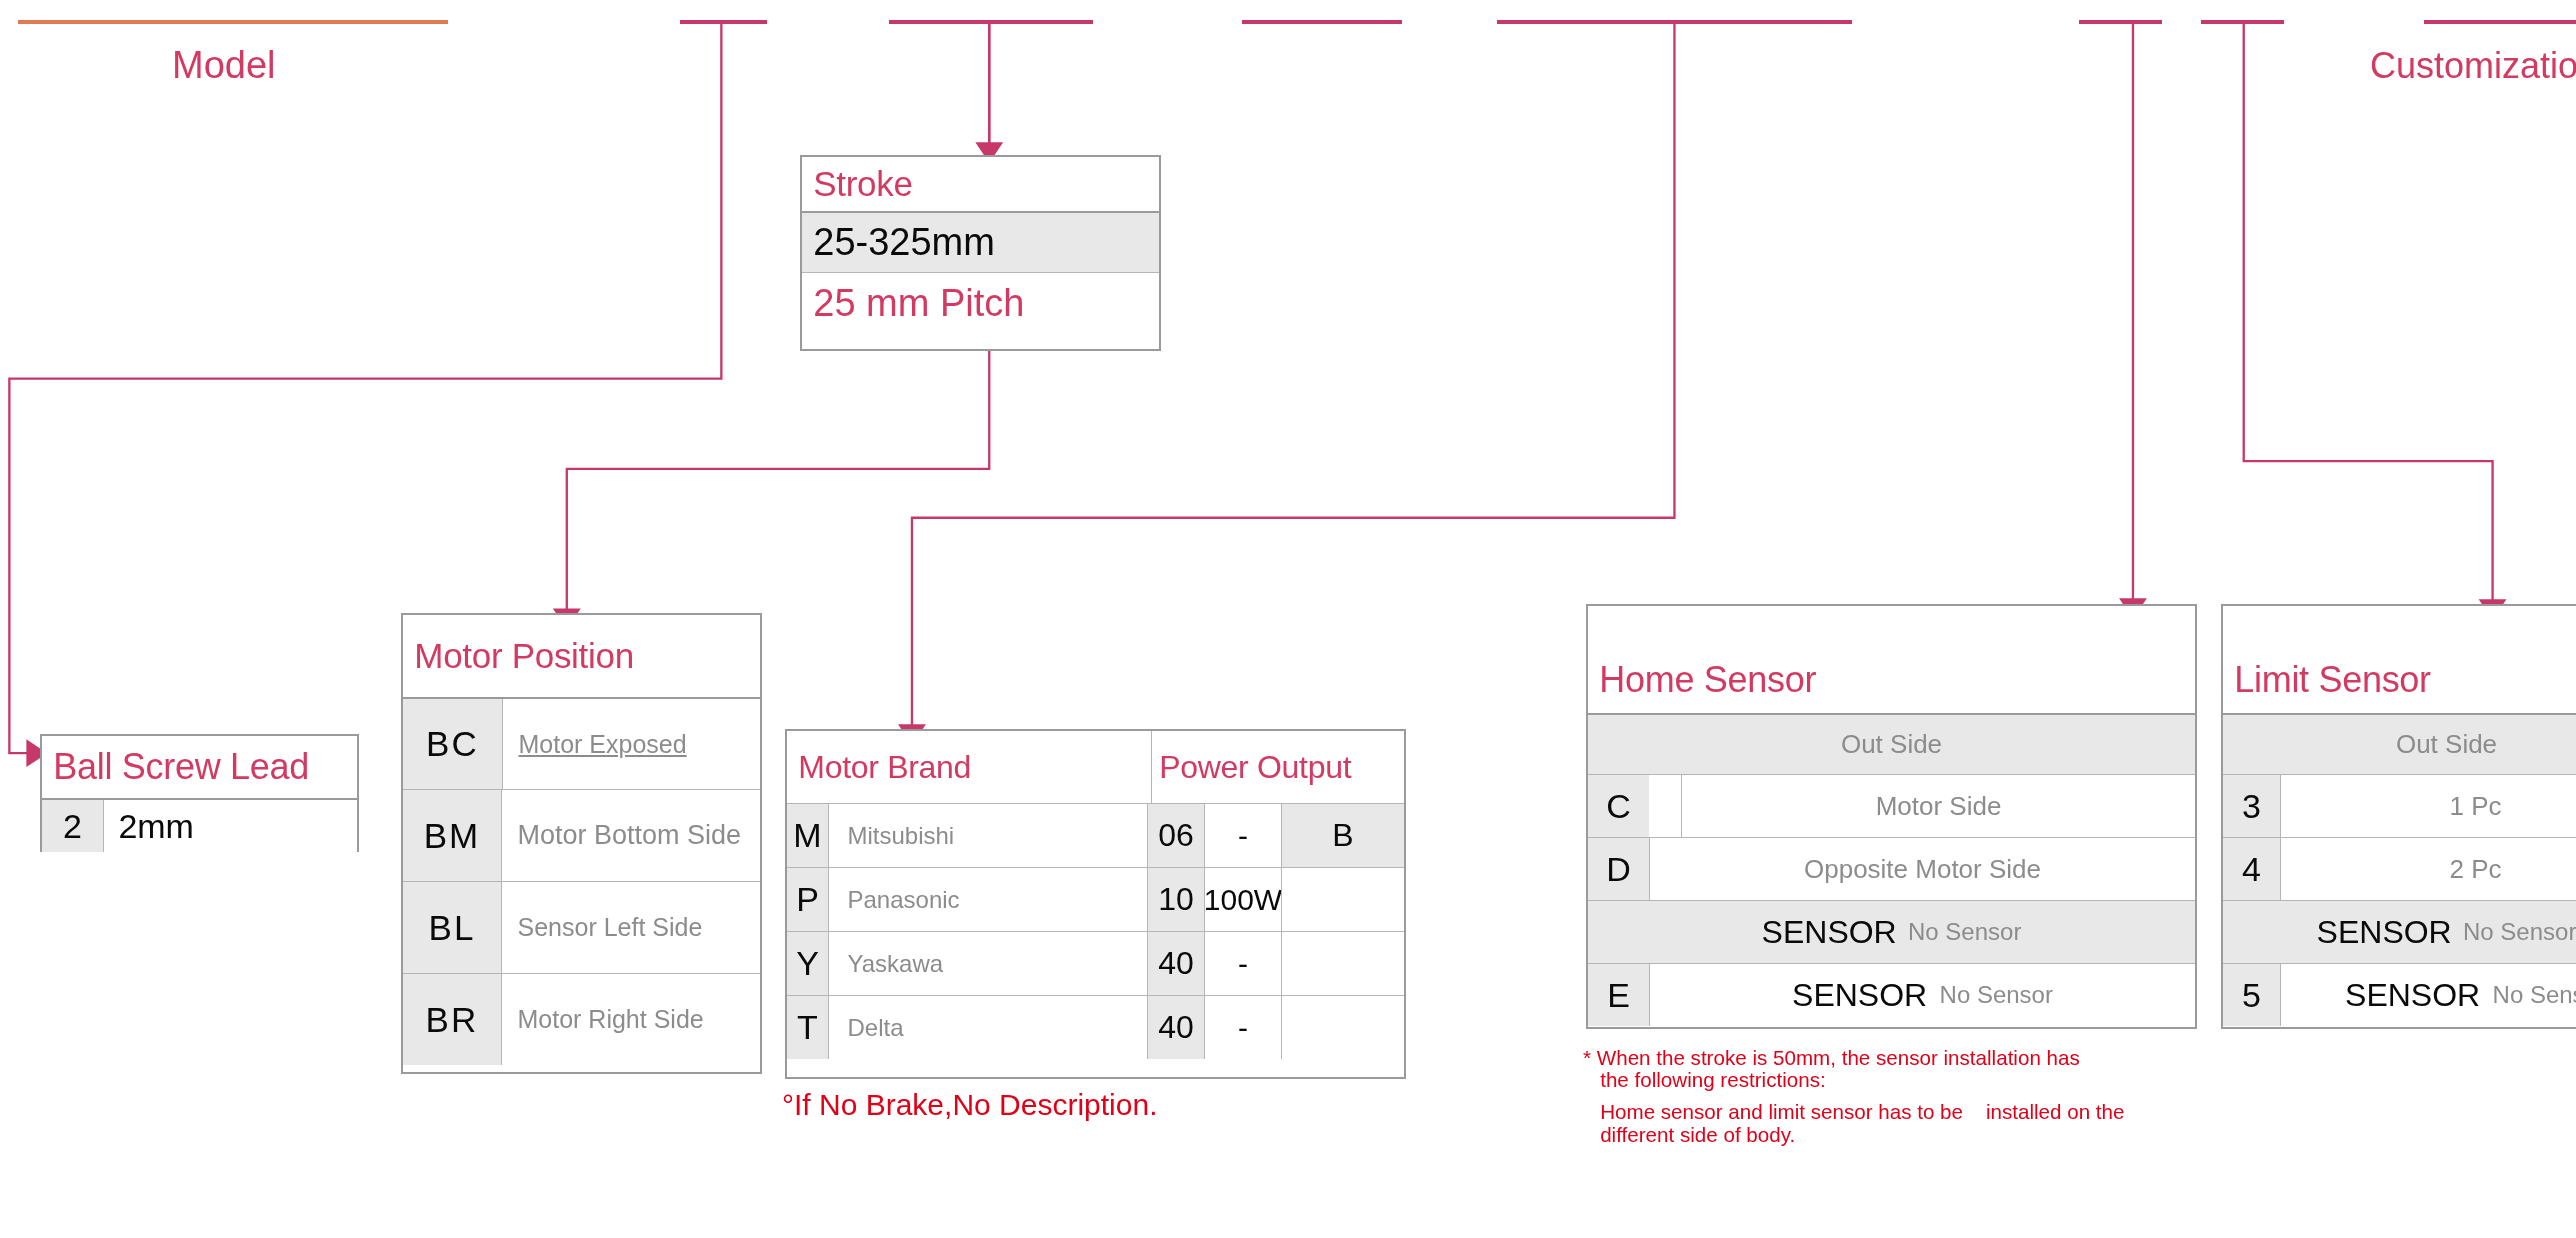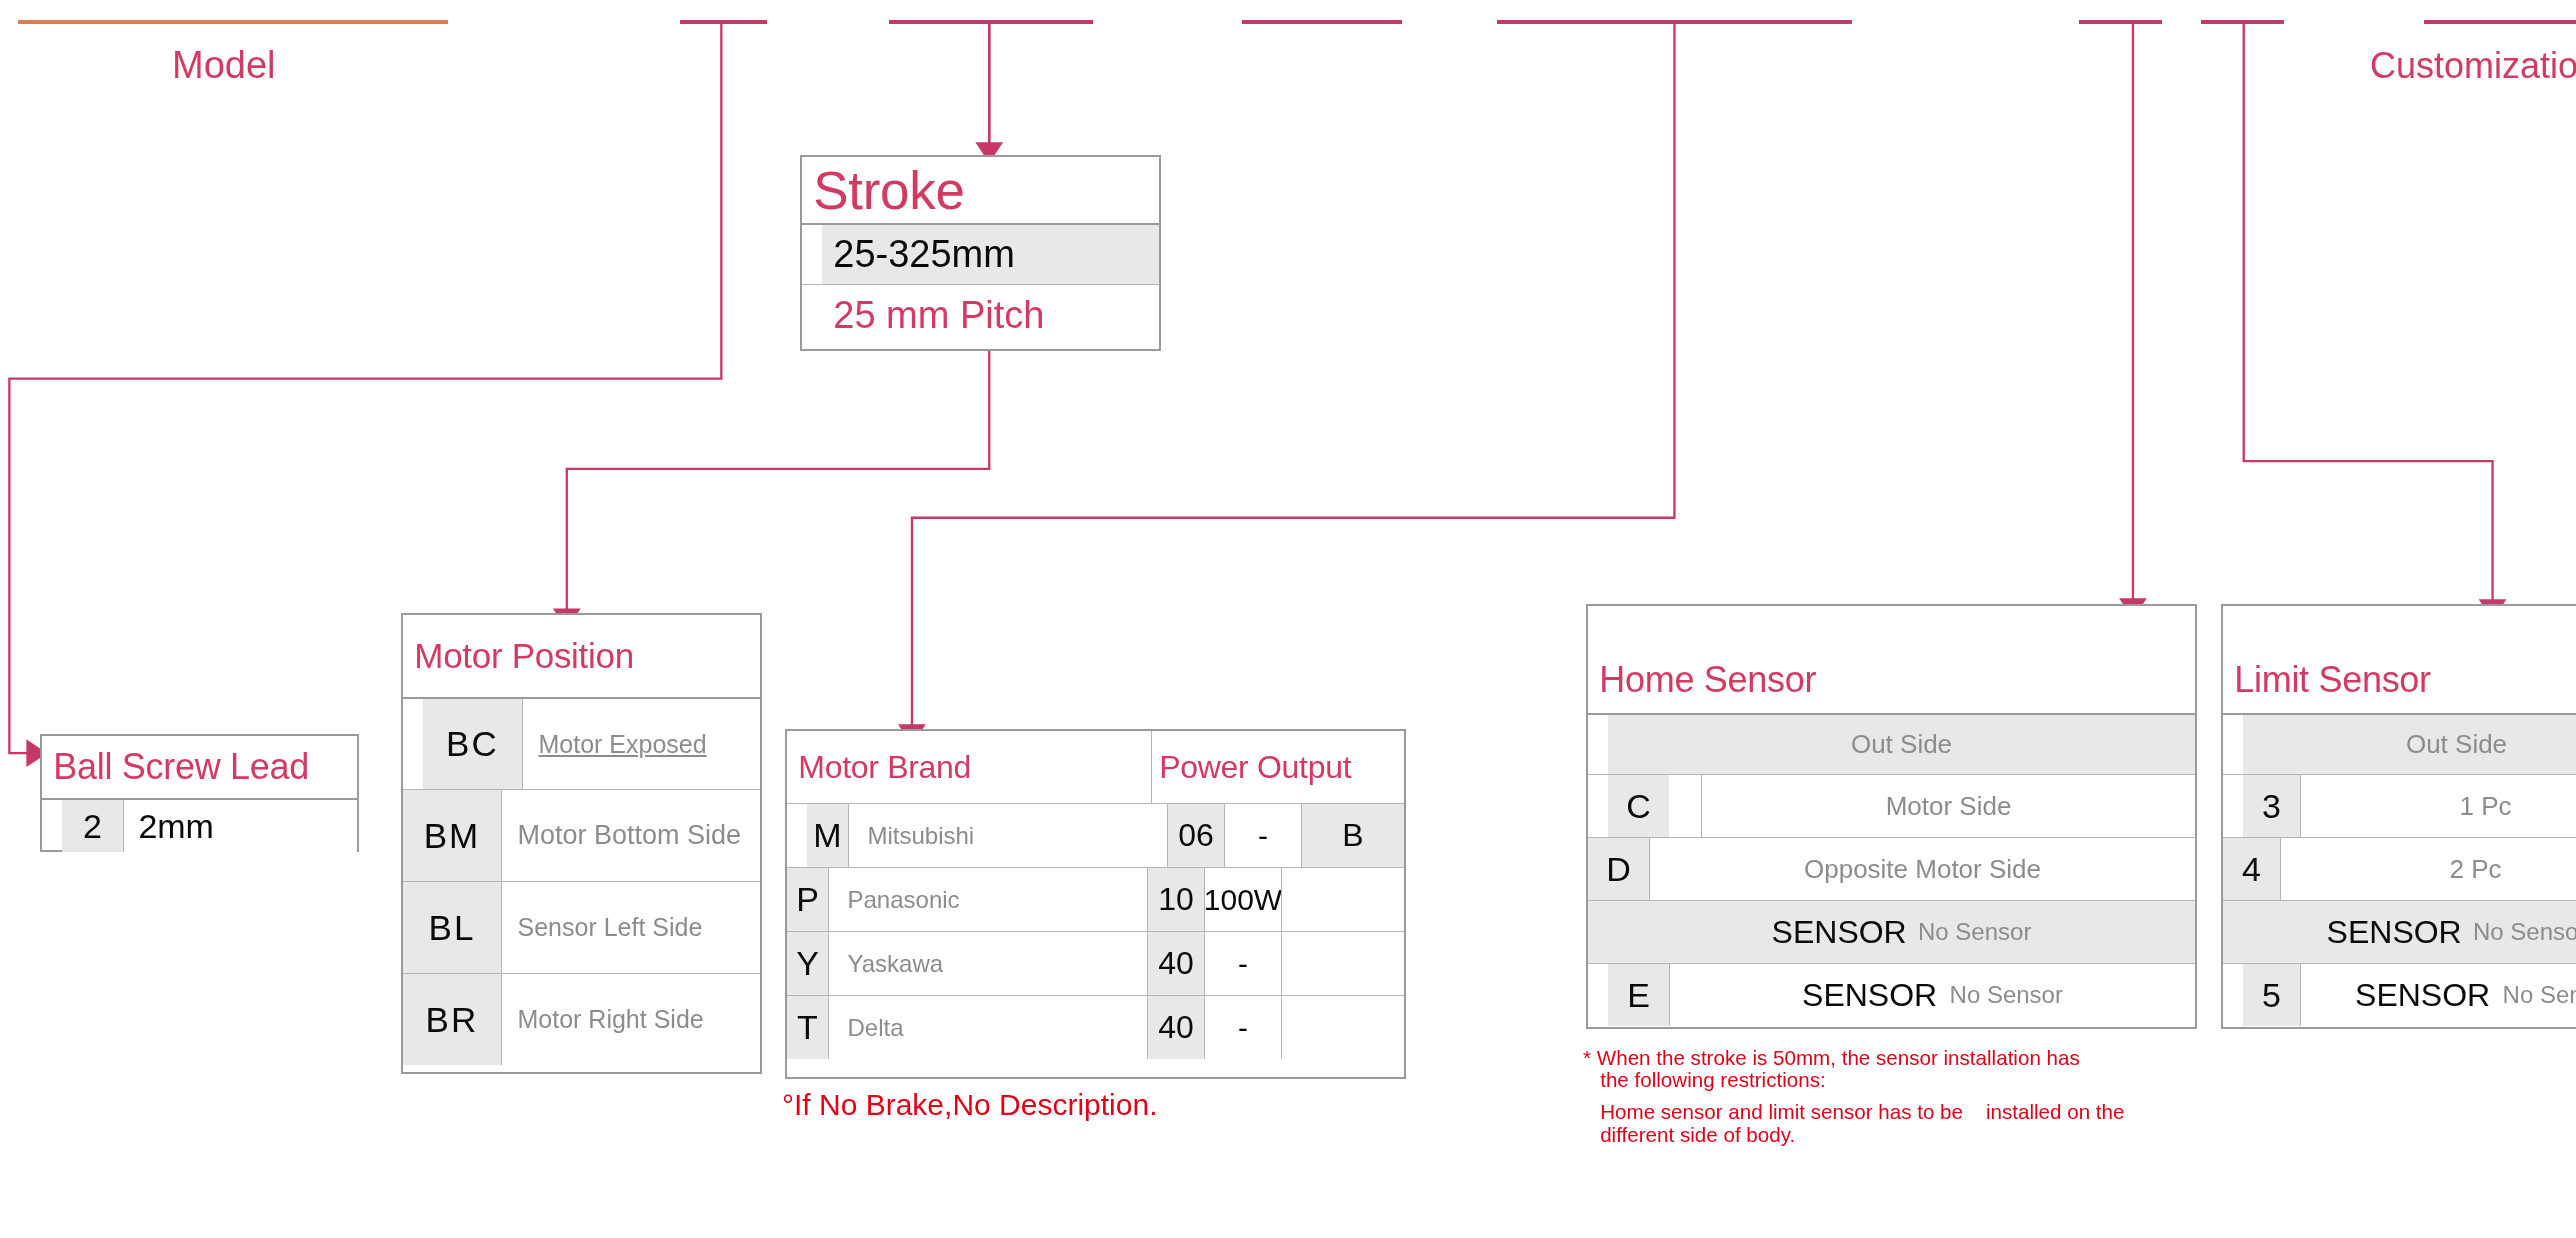--- a/index.html
+++ b/index.html
@@ -31,21 +31,21 @@
   }
   .box .hdr{
     box-sizing:border-box;
     display:flex;
     align-items:center;
     padding-left:11.3px;
     color:#d23a62;
     white-space:nowrap;
     letter-spacing:-0.3px;
   }
-  .rowsep{ border-top:2.6px solid #9a9a9a;padding-left:20px; }
+  .rowsep{ border-top:2.6px solid #9a9a9a; }
   .row{
     display:flex;
     box-sizing:border-box;
     align-items:stretch;
   }
   .row + .row{ border-top:1.5px solid #b5b5b5; }
   .cell{
     box-sizing:border-box;
     display:flex;
     align-items:center;
@@ -123,21 +123,21 @@
   <div class="seg" style="left:1242px;top:19.6px;  width:160px;"></div>
   <div class="seg" style="left:1497px;top:19.6px;  width:355px;"></div>
   <div class="seg" style="left:2079px;top:19.6px;  width:83px;"></div>
   <div class="seg" style="left:2201px;top:19.6px;  width:83px;"></div>
   <div class="seg" style="left:2424px;top:19.6px;  width:307px;"></div>
 
   <div class="toplabel" style="left:172px; top:44px; font-size:38px;">Model</div>
   <div class="toplabel" style="left:2370px; top:45px; font-size:36px;">Customization Order No.</div>
 
   <div class="box" style="left:800px; top:155px; width:361px; height:196px;">
-    <div class="hdr" style="height:66px; font-size:53px;">Stroke</div>
+    <div class="hdr" style="height:54px; font-size:35px;">Stroke</div>
     <div class="row rowsep" style="height:61px;">
       <div class="cell code" style="flex:1 1 auto; justify-content:flex-start; padding-left:11.3px; font-size:38px;">25-325mm</div>
     </div>
     <div class="row rowsep" style="height:61px;">
       <div class="cell" style="flex:1 1 auto; justify-content:flex-start; padding-left:11.3px; font-size:38px; color:#d23a62;">25 mm Pitch</div>
     </div>
   </div>
 
   <div class="box" style="left:40px; top:734px; width:319px; height:118px;">
     <div class="hdr" style="height:62px; font-size:36px;">Ball Screw Lead</div>

